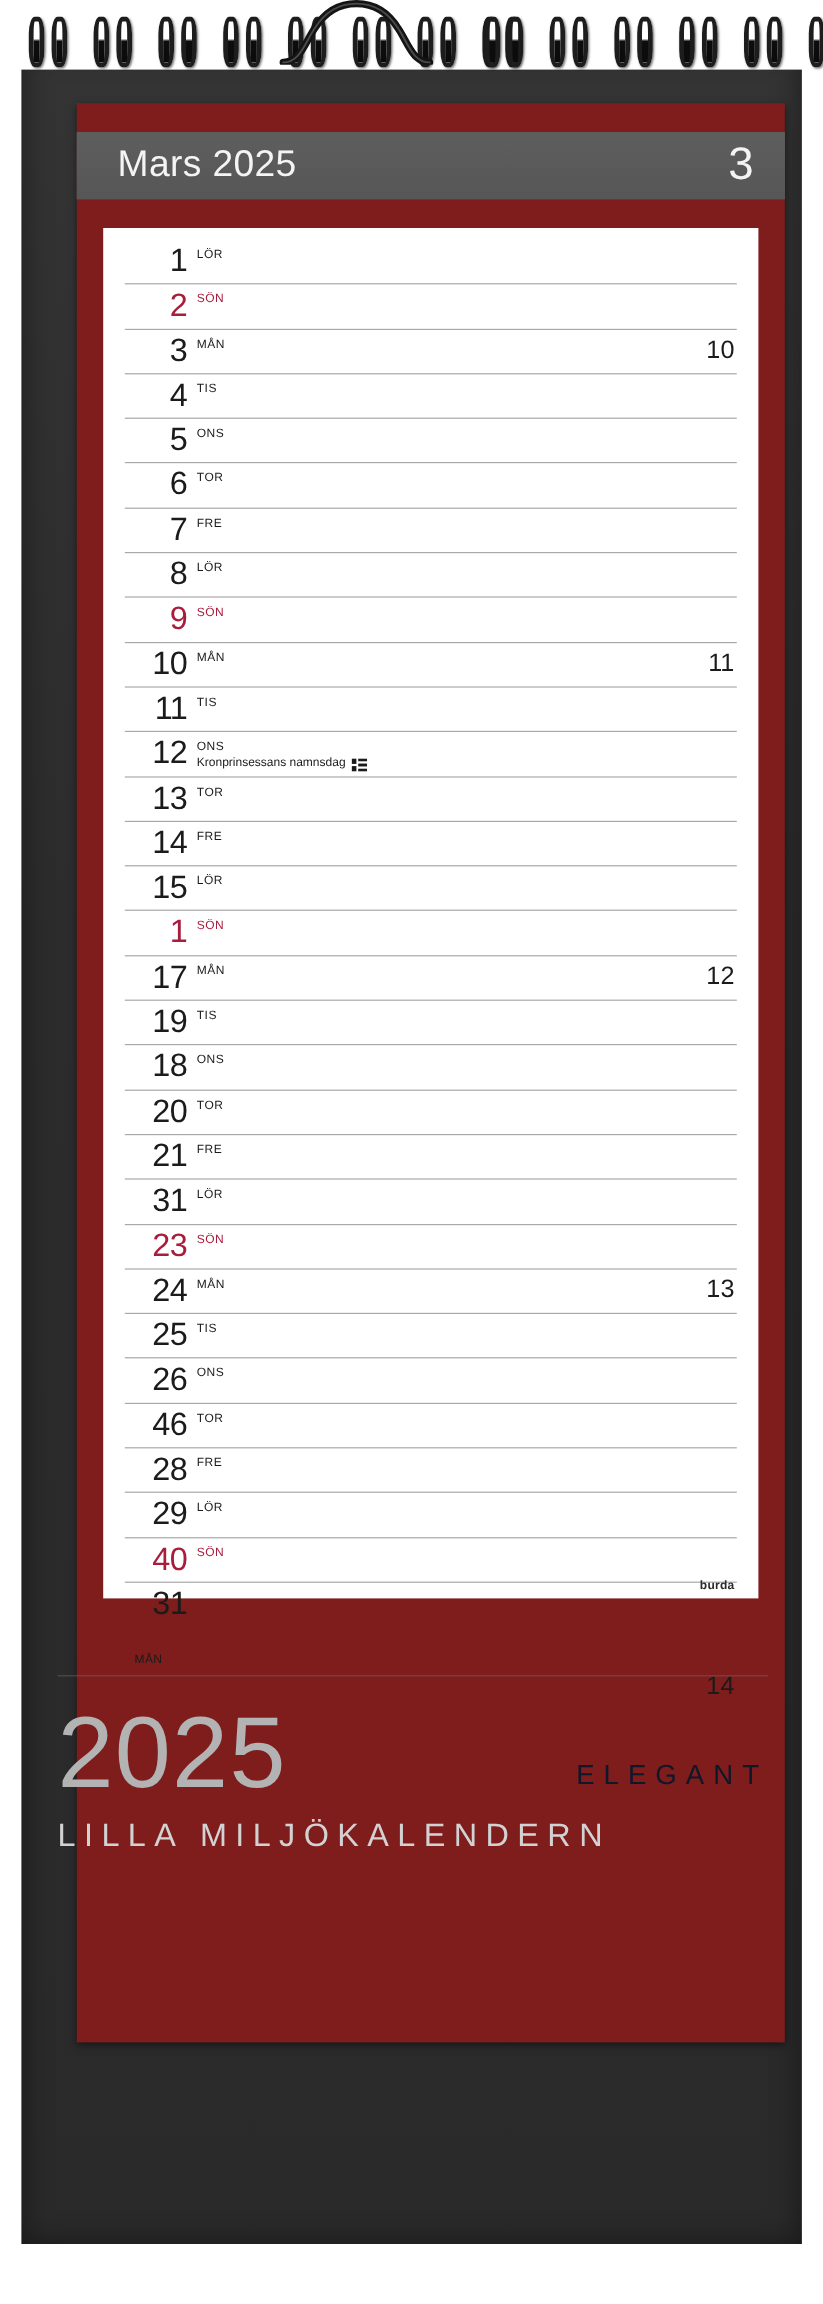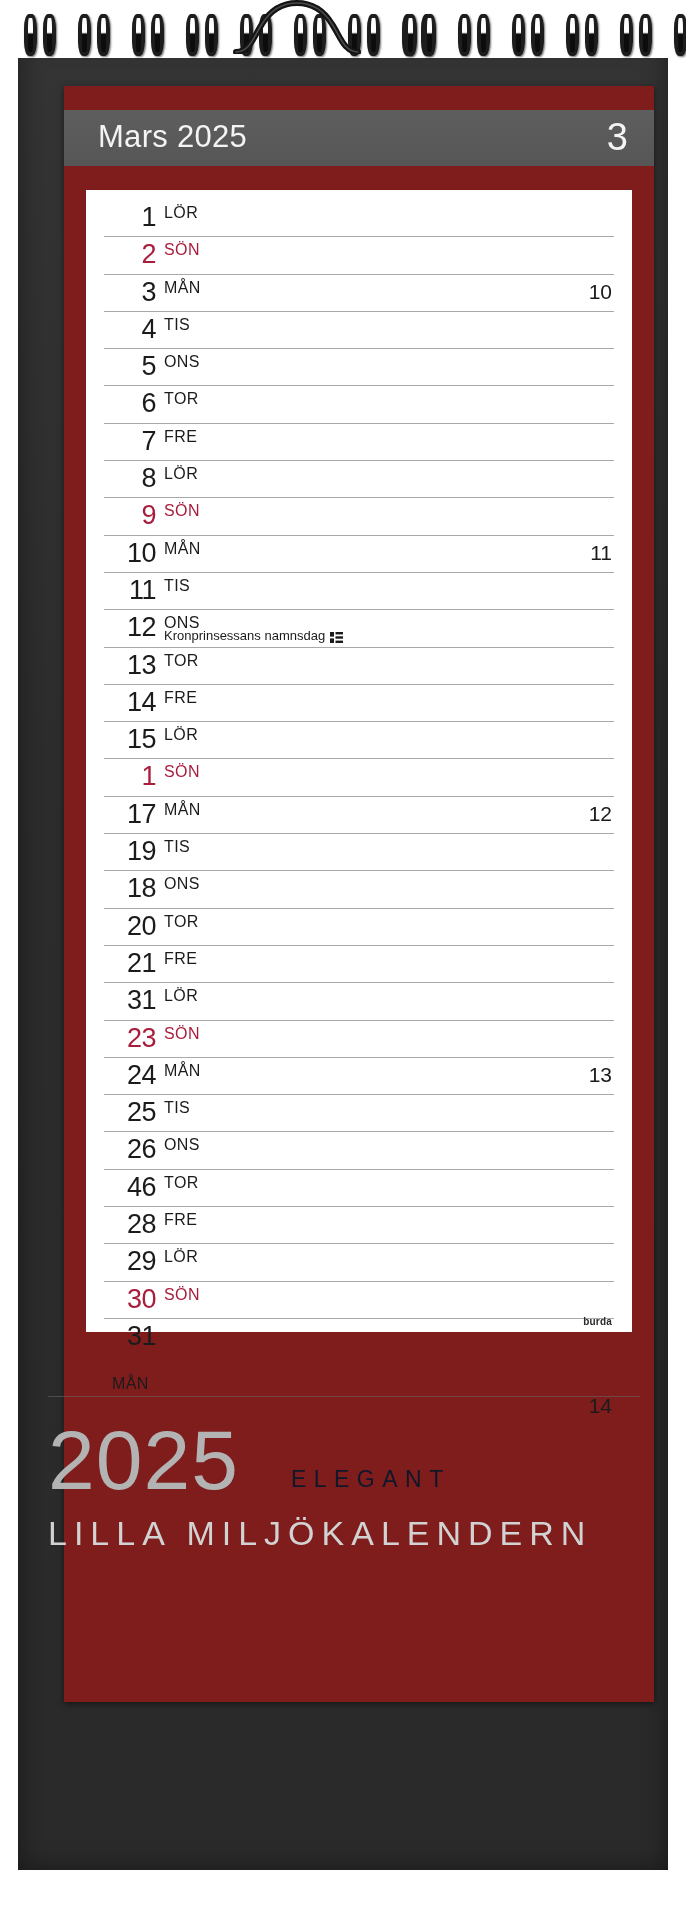--- a/index.html
+++ b/index.html
@@ -130,32 +130,32 @@
     text-align: right;
     font-size: 27px;
     line-height: 30px;
     color: #1b1b1b;
     font-weight: 400;
     flex: 0 0 52px;
     letter-spacing: -0.5px;
   }
   .day-abbr {
     margin-left: 8px;
-    font-size: 16px;
+    font-size: 10px;
     line-height: 15px;
     letter-spacing: .4px;
     color: #1b1b1b;
     padding-top: 3px;
     flex: 0 0 auto;
   }
   .day-note {
     position: absolute;
     left: 60px;
     top: 19px;
-    font-size: 13px;
+    font-size: 10px;
     line-height: 14px;
     color: #1b1b1b;
     display: flex;
     align-items: center;
     gap: 5px;
     white-space: nowrap;
   }
   .flag-icon {
     display: inline-block;
     width: 13px; height: 11px;
@@ -200,41 +200,41 @@
     width: 592px; height: 1px;
     background: #6a6a6a;
     opacity: .55;
   }
   .brand-row1 {
     position: absolute;
     left: 0; top: 22px;
     width: 592px;
     display: flex;
     align-items: flex-end;
-    justify-content: flex-start;
+    justify-content: space-between;
   }
   .brand-year {
     font-size: 84px;
     line-height: 84px;
     color: #b3b3b3;
     font-weight: 300;
     letter-spacing: 1px;
   }
   .brand-elegant {
     margin-left: 52px;
     margin-bottom: 9px;
     font-size: 23px;
     letter-spacing: 7.5px;
     color: #0f172a;
     font-weight: 400;
   }
   .brand-row2 {
     position: absolute;
     left: 0; top: 118px;
-    font-size: 34px;
+    font-size: 27px;
     letter-spacing: 7px;
     color: #d2d2d2;
     font-weight: 300;
     white-space: nowrap;
   }
 
   
   .page-edge {
     position: absolute;
     left: 0; top: 1310px;
@@ -423,21 +423,21 @@
           </div>
           <div class="day-row">
             <span class="day-num">28</span>
             <span class="day-abbr">FRE</span>
           </div>
           <div class="day-row">
             <span class="day-num">29</span>
             <span class="day-abbr">LÖR</span>
           </div>
           <div class="day-row sunday">
-            <span class="day-num">30</span>
+            <span class="day-num">40</span>
             <span class="day-abbr">SÖN</span>
           </div>
           <div class="day-row">
             <span class="day-num">31</span>
             <span class="day-abbr">MÅN</span>
             <span class="week-num">14</span>
           </div>
         </div>
       <span class="burda">burda</span>
     </div>

